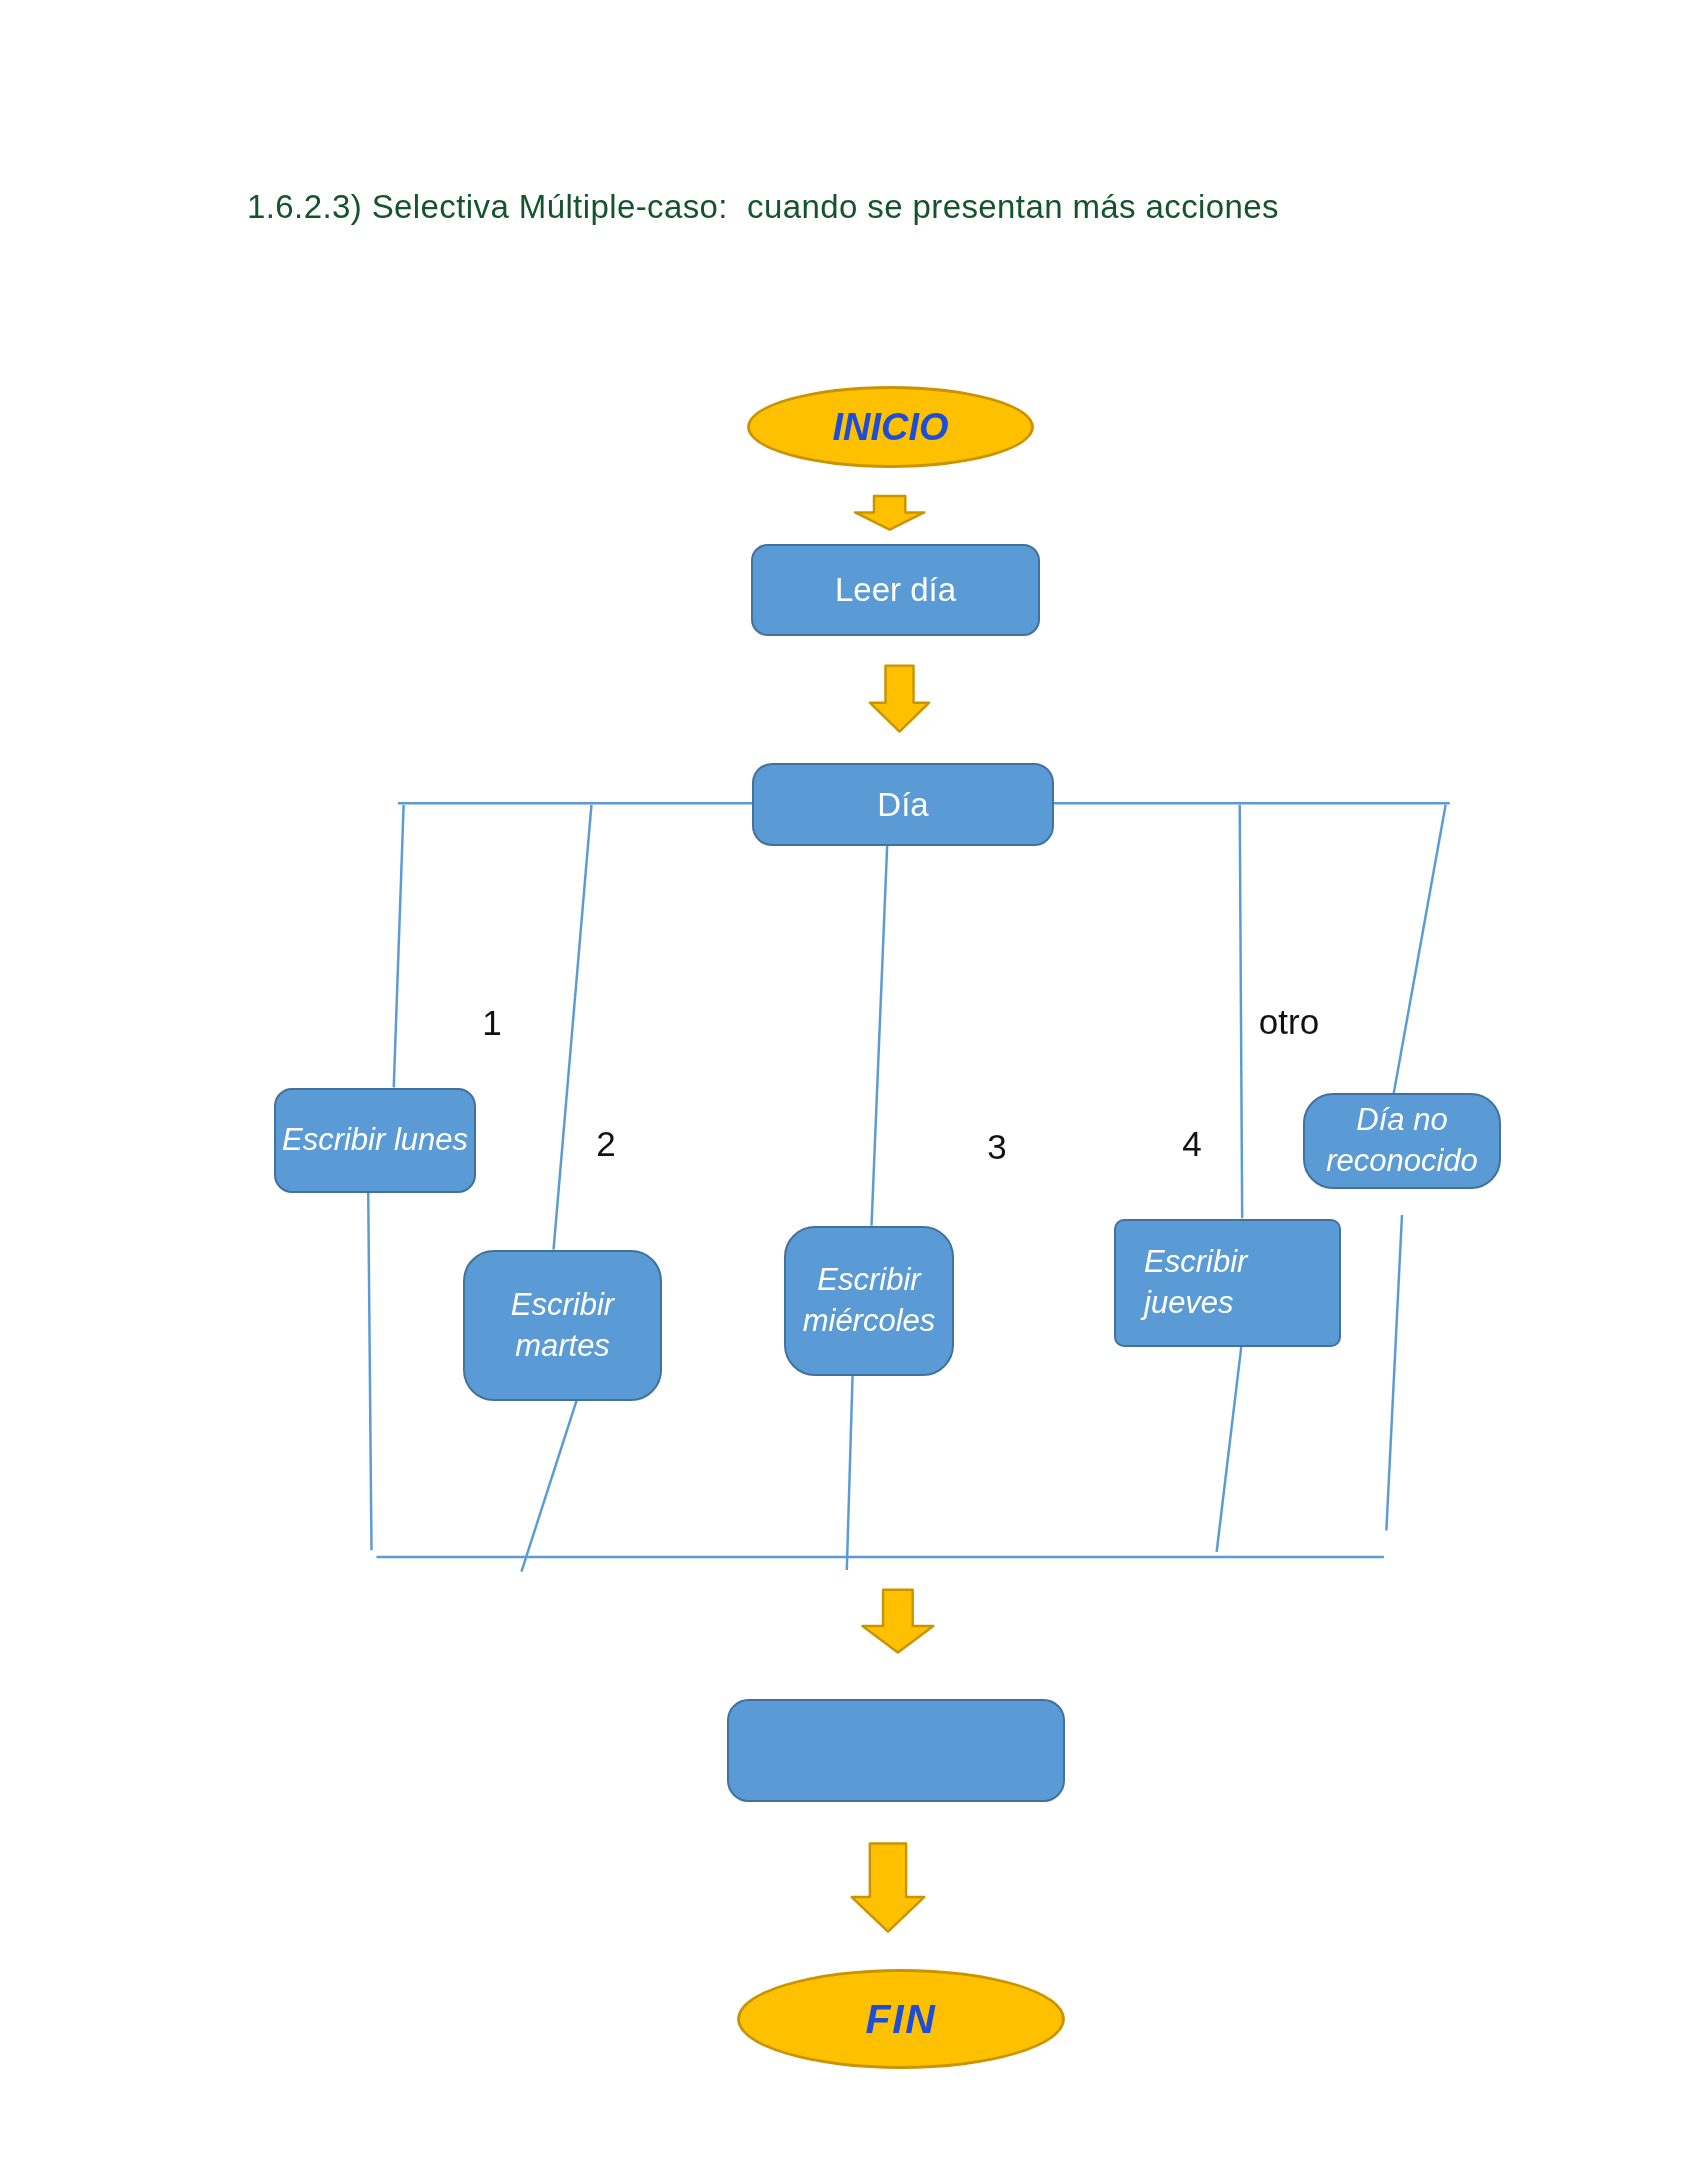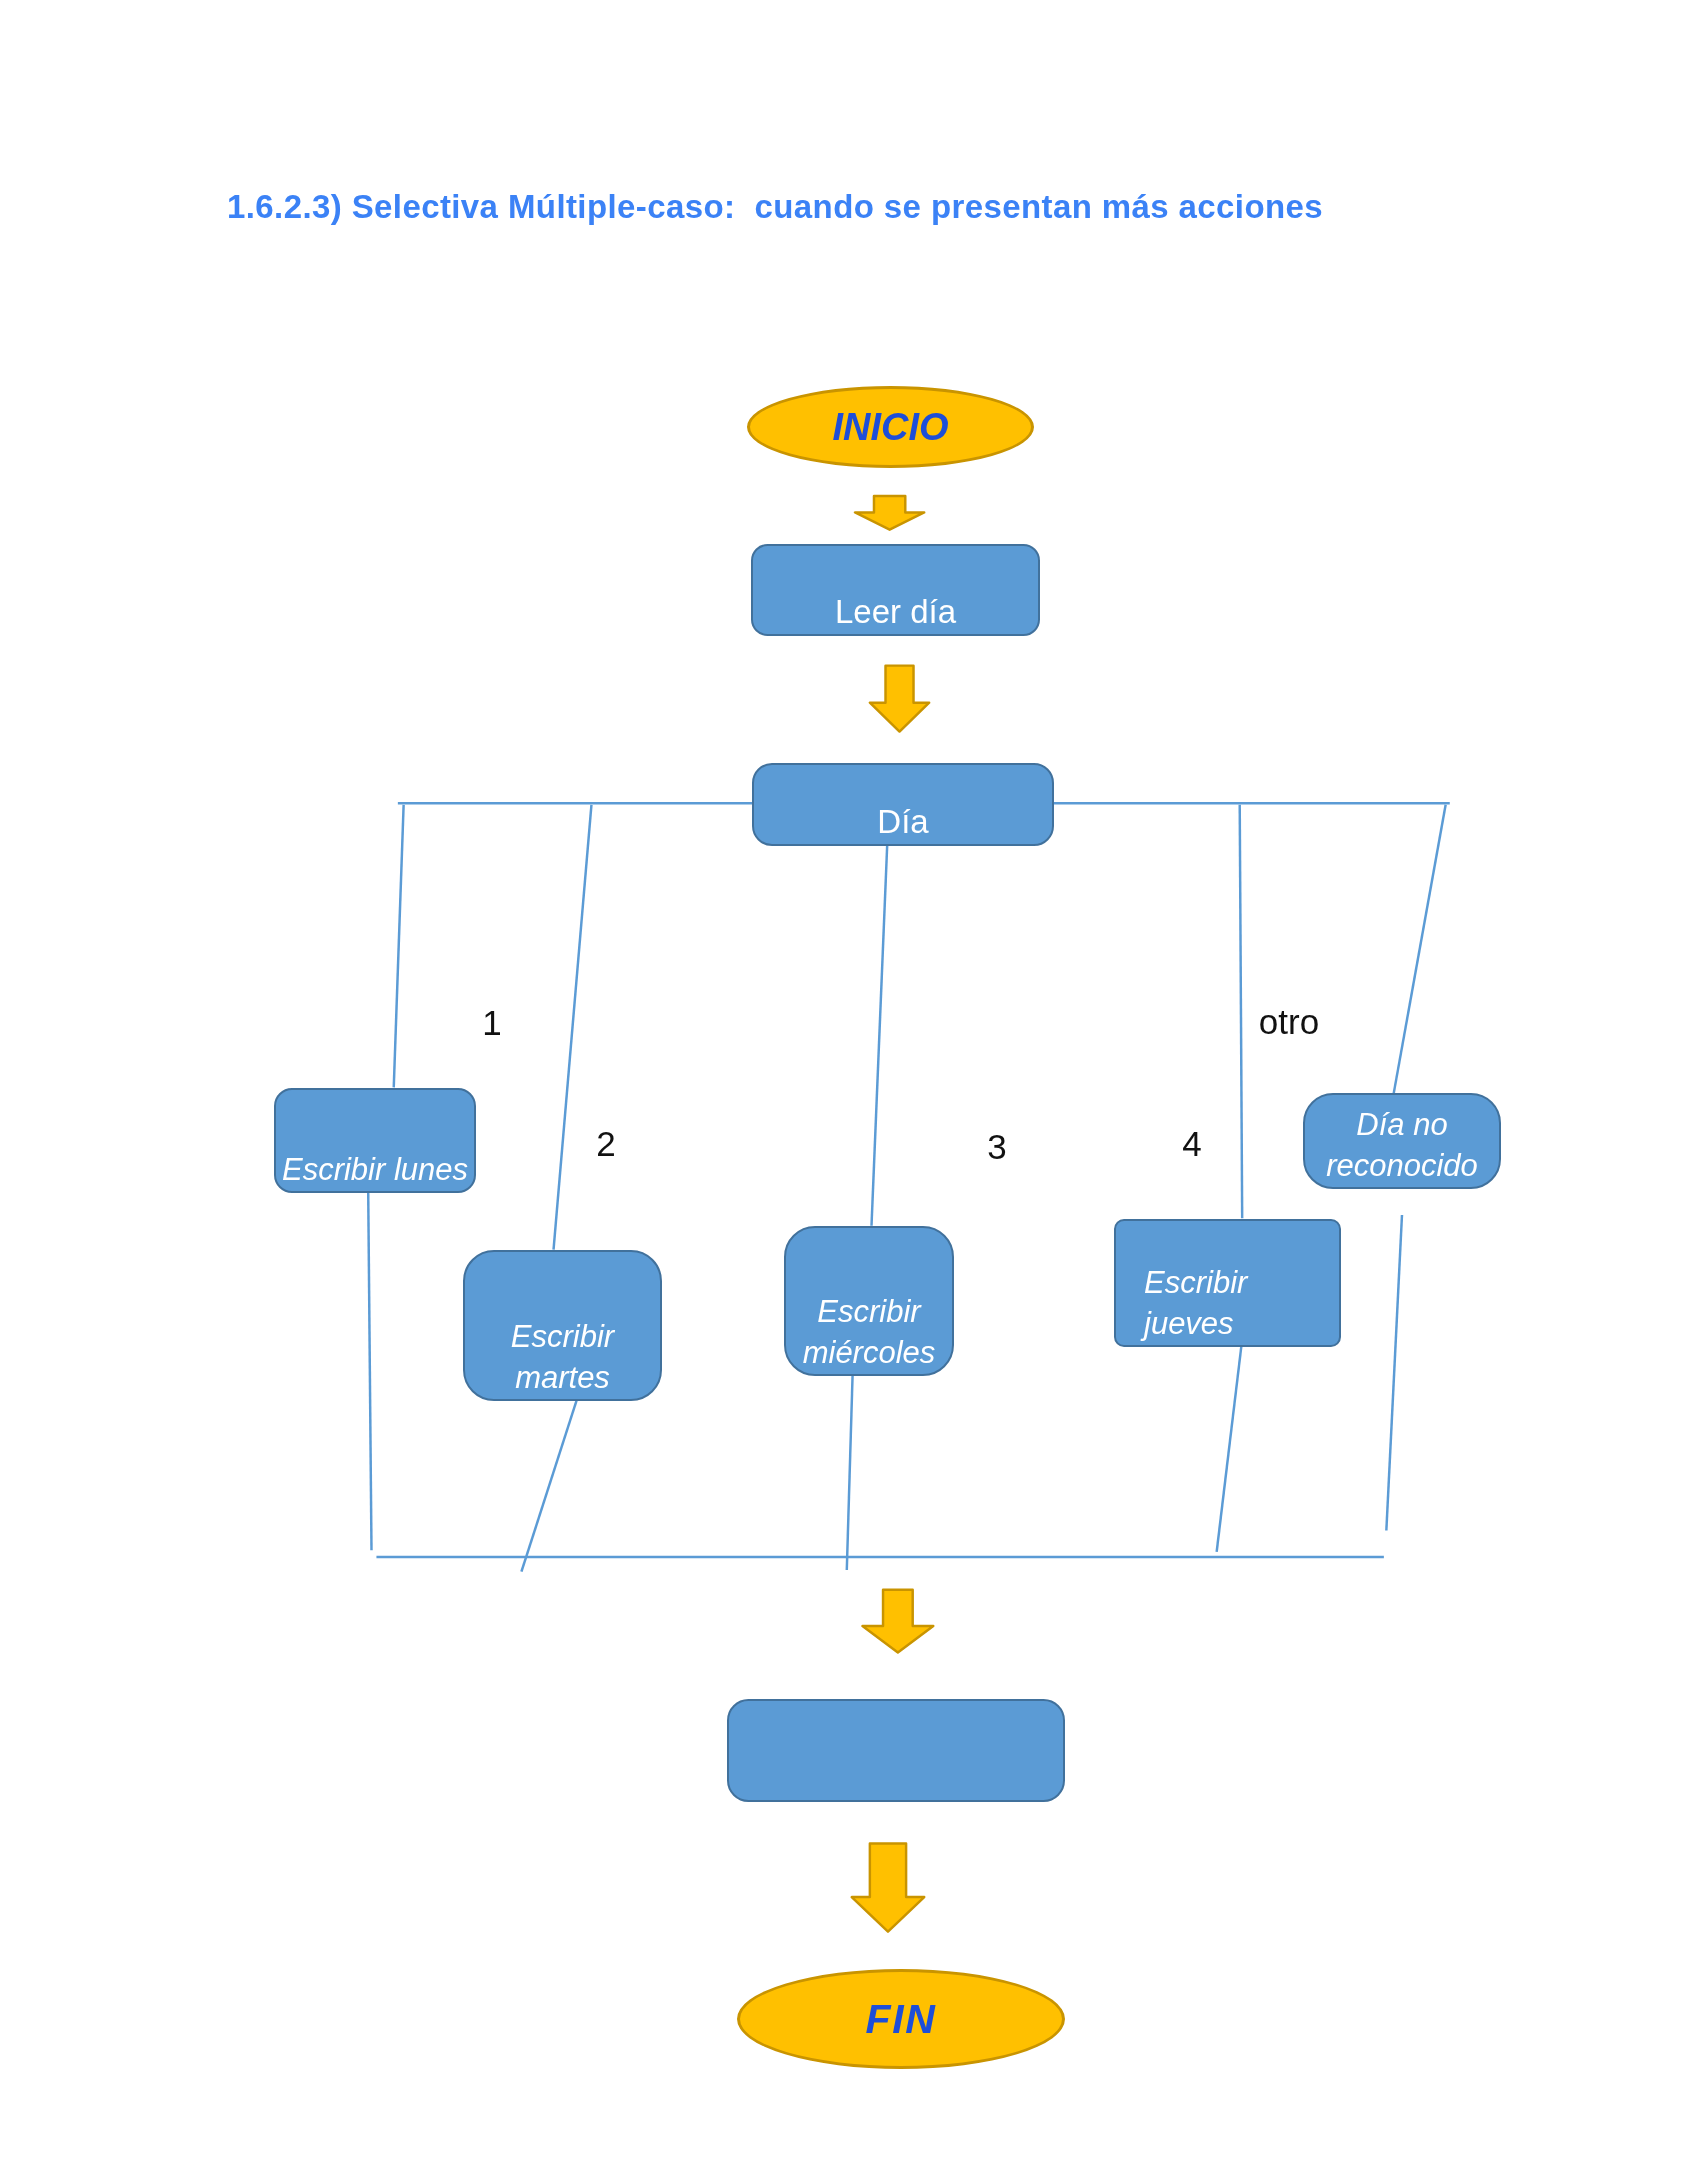--- a/index.html
+++ b/index.html
@@ -12,42 +12,41 @@
   }
   html,body{margin:0;padding:0;background:#ffffff;}
   .page{
     position:relative;
     width:1687px;height:2183px;
     background:#ffffff;
     font-family:"Liberation Sans", sans-serif;
     overflow:hidden;
   }
   .page-title{
-    position:absolute;left:227px;top:188px;
-    font-size:33px;font-weight:700;color:#3b82f6;
+    position:absolute;left:247px;top:188px;
+    font-size:33px;font-weight:400;color:#14532d;
     letter-spacing:0.4px;white-space:pre;
   }
   svg.flow-lines{position:absolute;left:0;top:0;z-index:1;}
   .node{position:absolute;z-index:2;display:flex;align-items:center;justify-content:center;box-sizing:border-box;}
   .terminator{
     background:var(--accent-fill);
     border:3.3px solid var(--accent-border);
     border-radius:50%;
     color:#1d4ed8;
     font-style:italic;
     font-weight:600;
   }
   .process{
     background:var(--box-fill);
     border:2.5px solid var(--box-border);
     color:var(--text-on-box);
     font-size:31px;
     line-height:1.32;
     text-align:center;
-    align-items:flex-end;
   }
   .process.upright{font-style:normal;font-size:33px;}
   .process.italic{font-style:italic;}
   .nowrap{white-space:nowrap;}
   .leftalign{justify-content:flex-start;text-align:left;padding-left:28px;}
   .branch-label{
     position:absolute;z-index:2;
     transform:translate(-50%,-50%);
     font-size:35px;color:#111;
     font-family:"Liberation Sans", sans-serif;

